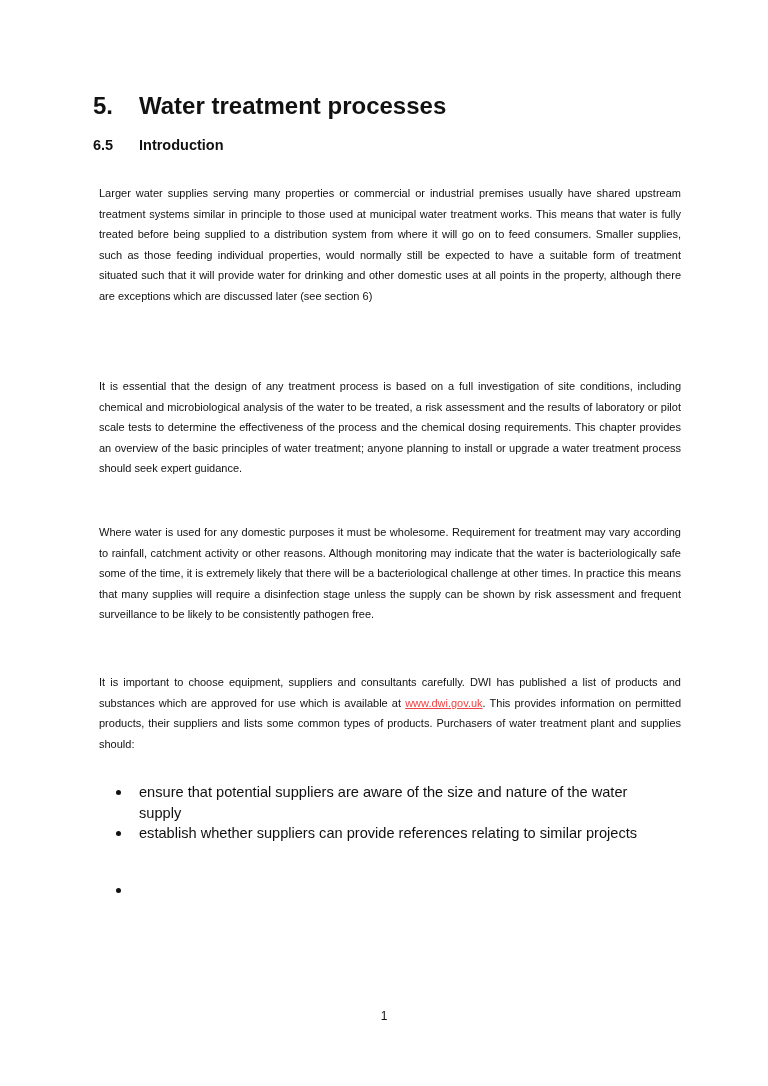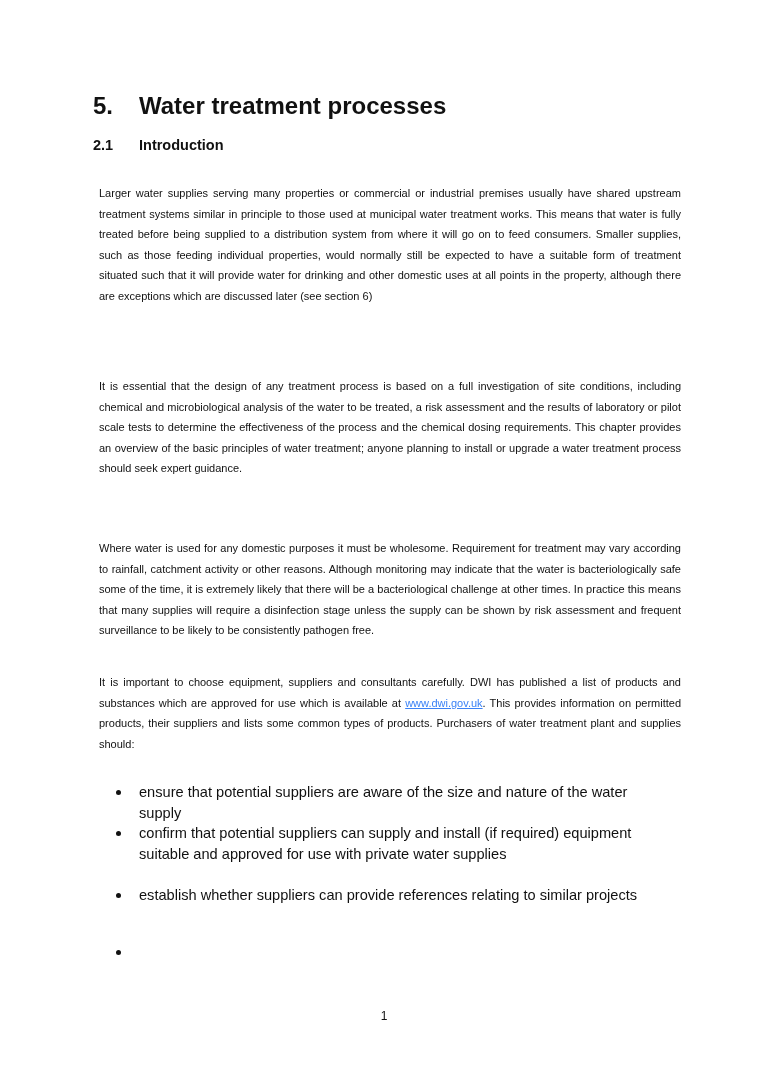--- a/index.html
+++ b/index.html
@@ -43,24 +43,24 @@
       position: absolute;
       left: 0;
       width: 582px;
       font-size: 11px;
       line-height: 20.6px;
       text-align: justify;
       margin: 6px;
     }
     .p1 { top: 177px; }
     .p2 { top: 370px; }
-    .p3 { top: 532px; }
+    .p3 { top: 516px; }
     .p4 { top: 666px; }
     a.link {
-      color: #3b82f6;
+      color: #ef4444;
       text-decoration: underline;
     }
     .bullets {
       position: absolute;
       left: 0;
       top: 782px;
       width: 582px;
       margin: 0;
       padding: 0;
       list-style: none;
@@ -95,37 +95,33 @@
   </style>
 </head>
 <body>
 
 <div class="page">
   <div class="h1">
     <span class="num">5.</span><span>Water treatment processes</span>
   </div>
 
   <div class="h2">
-    <span class="num">2.1</span><span>Introduction</span>
+    <span class="num">6.5</span><span>Introduction</span>
   </div>
 
   <p class="para p1">Larger water supplies serving many properties or commercial or industrial premises usually have shared upstream treatment systems similar in principle to those used at municipal water treatment works. This means that water is fully treated before being supplied to a distribution system from where it will go on to feed consumers. Smaller supplies, such as those feeding individual properties, would normally still be expected to have a suitable form of treatment situated such that it will provide water for drinking and other domestic uses at all points in the property, although there are exceptions which are discussed later (see section 6)</p>
   <p class="para p2">It is essential that the design of any treatment process is based on a full investigation of site conditions, including chemical and microbiological analysis of the water to be treated, a risk assessment and the results of laboratory or pilot scale tests to determine the effectiveness of the process and the chemical dosing requirements. This chapter provides an overview of the basic principles of water treatment; anyone planning to install or upgrade a water treatment process should seek expert guidance.</p>
   <p class="para p3">Where water is used for any domestic purposes it must be wholesome. Requirement for treatment may vary according to rainfall, catchment activity or other reasons. Although monitoring may indicate that the water is bacteriologically safe some of the time, it is extremely likely that there will be a bacteriological challenge at other times. In practice this means that many supplies will require a disinfection stage unless the supply can be shown by risk assessment and frequent surveillance to be likely to be consistently pathogen free.</p>
 
   <p class="para p4"><span>It is important to choose equipment, suppliers and consultants carefully. DWI has published a list of products and substances which are approved for use which is available at </span><a class="link">www.dwi.gov.uk</a><span>. This provides information on permitted products, their suppliers and lists some common types of products. Purchasers of water treatment plant and supplies should:</span></p>
 
   <ul class="bullets">
     <li class="bullet b1">
       <span class="dot"></span>
       <span>ensure that potential suppliers are aware of the size and nature of the water supply</span>
-    </li>
-    <li class="bullet b2">
-      <span class="dot"></span>
-      <span>confirm that potential suppliers can supply and install (if required) equipment suitable and approved for use with private water supplies</span>
     </li>
     <li class="bullet b3">
       <span class="dot"></span>
       <span>establish whether suppliers can provide references relating to similar projects</span>
     </li>
     <li class="bullet b4">
       <span class="dot"></span>
     </li>
   </ul>
 </div>

